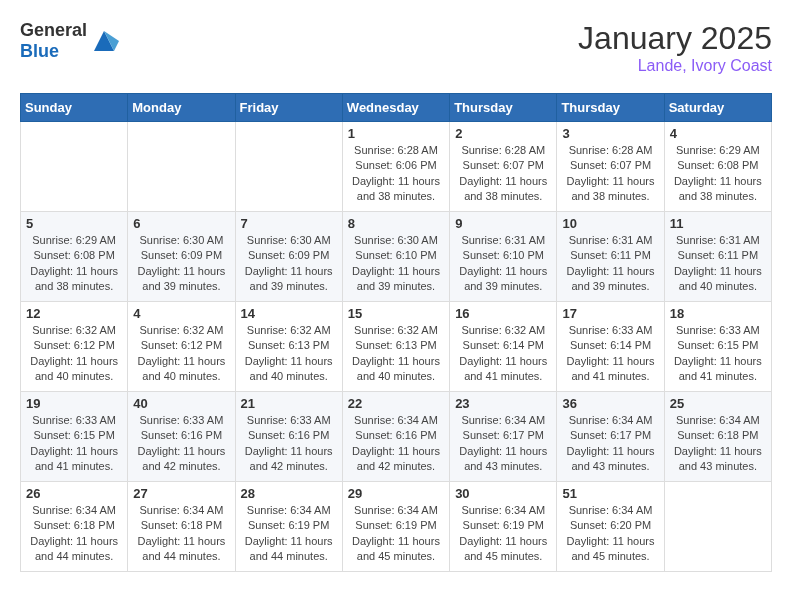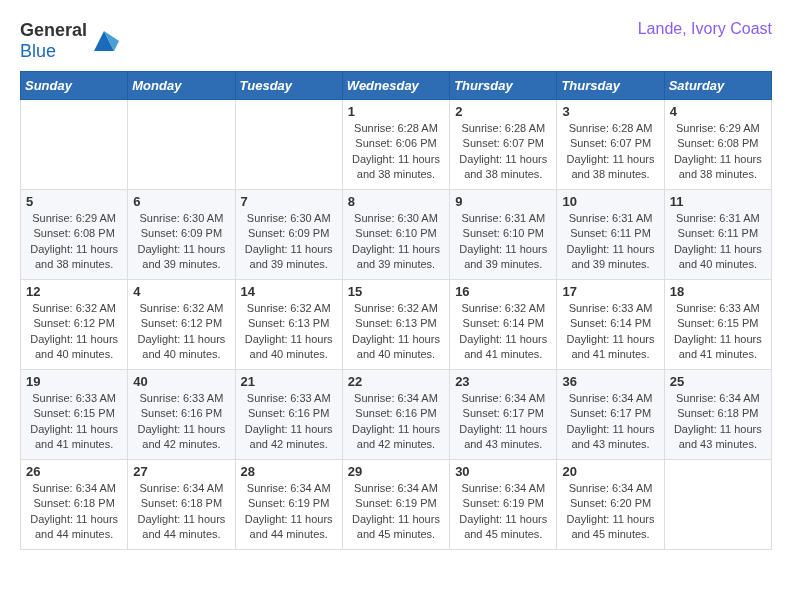--- a/index.html
+++ b/index.html
@@ -7,34 +7,34 @@
       font-family: Arial, sans-serif;
       background: #fff;
       width: 792px;
       min-height: 612px;
       padding: 20px;
     }
     .header {
       display: flex;
       justify-content: space-between;
       align-items: flex-start;
-      margin-bottom: 9px;
+      margin-bottom: 18px;
     }
     .logo {
       display: flex;
       align-items: center;
     }
     .logo-text-general {
       font-size: 18px;
       font-weight: bold;
       color: #333;
     }
     .logo-text-blue {
       font-size: 18px;
-      font-weight: normal;
+      font-weight: bold;
       color: #1a6bba;
     }
     .logo-icon {
       width: 30px;
       height: 30px;
       margin-left: 2px;
     }
     .title-block {
       text-align: right;
     }
@@ -53,21 +53,20 @@
       table-layout: fixed;
     }
     thead th {
       background-color: #2e6db4;
       color: #fff;
       font-size: 13px;
       font-weight: bold;
       padding: 6px 4px;
       text-align: left;
       border: 1px solid #2060a0;
-      font-style: italic;
     }
     tbody td {
       vertical-align: top;
       border: 1px solid #ddd;
       padding: 4px 5px;
       font-size: 11px;
       color: #333;
       height: 90px;
       background: #fff;
     }
@@ -94,30 +93,31 @@
     <span>
       <span class="logo-text-general">General</span><br>
       <span class="logo-text-blue">Blue</span>
     </span>
     <svg class="logo-icon" viewBox="0 0 30 30">
       <polygon points="5,25 15,5 25,25" fill="#1a6bba"></polygon>
       <polygon points="15,5 25,25 30,15" fill="#4a9fd4"></polygon>
     </svg>
   </div>
   <div class="title-block">
+    <div class="month-title">January 2025</div>
     <div class="location-title">Lande, Ivory Coast</div>
   </div>
 </div>
 
 <table>
   <thead>
     <tr>
     <th>Sunday</th>
         <th>Monday</th>
-        <th>Tuesday</th>
+        <th>Friday</th>
         <th>Wednesday</th>
         <th>Thursday</th>
         <th>Thursday</th>
         <th>Saturday</th>
       </tr>
   </thead>
   <tbody id="calendar-body">
   <tr>
         <td></td>
         <td></td>
@@ -304,21 +304,21 @@
 Sunset: 6:19 PM
 Daylight: 11 hours and 45 minutes.</div>
         </td>
         <td>
           <span class="day-number">30</span>
           <div class="day-info" style="white-space: pre-line;">Sunrise: 6:34 AM
 Sunset: 6:19 PM
 Daylight: 11 hours and 45 minutes.</div>
         </td>
         <td>
-          <span class="day-number">20</span>
+          <span class="day-number">51</span>
           <div class="day-info" style="white-space: pre-line;">Sunrise: 6:34 AM
 Sunset: 6:20 PM
 Daylight: 11 hours and 45 minutes.</div>
         </td>
         <td></td>
       </tr>
     </tbody>
 </table>
 
 </body></html>

